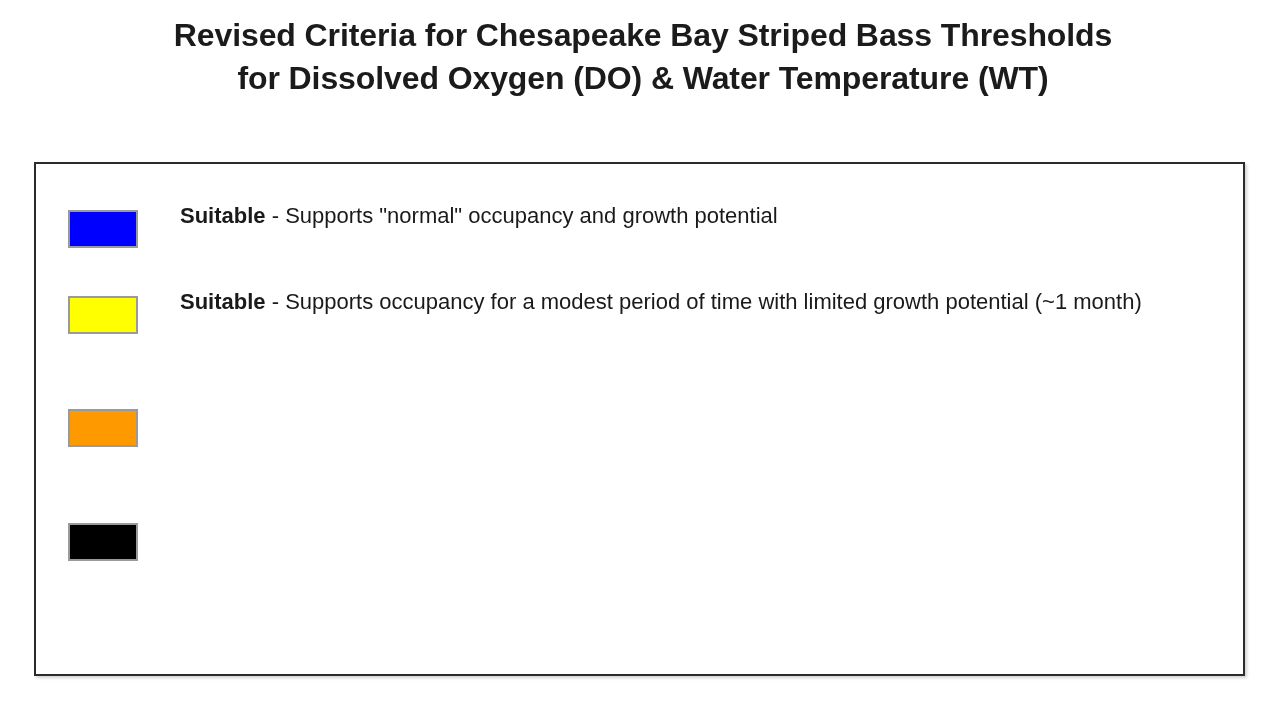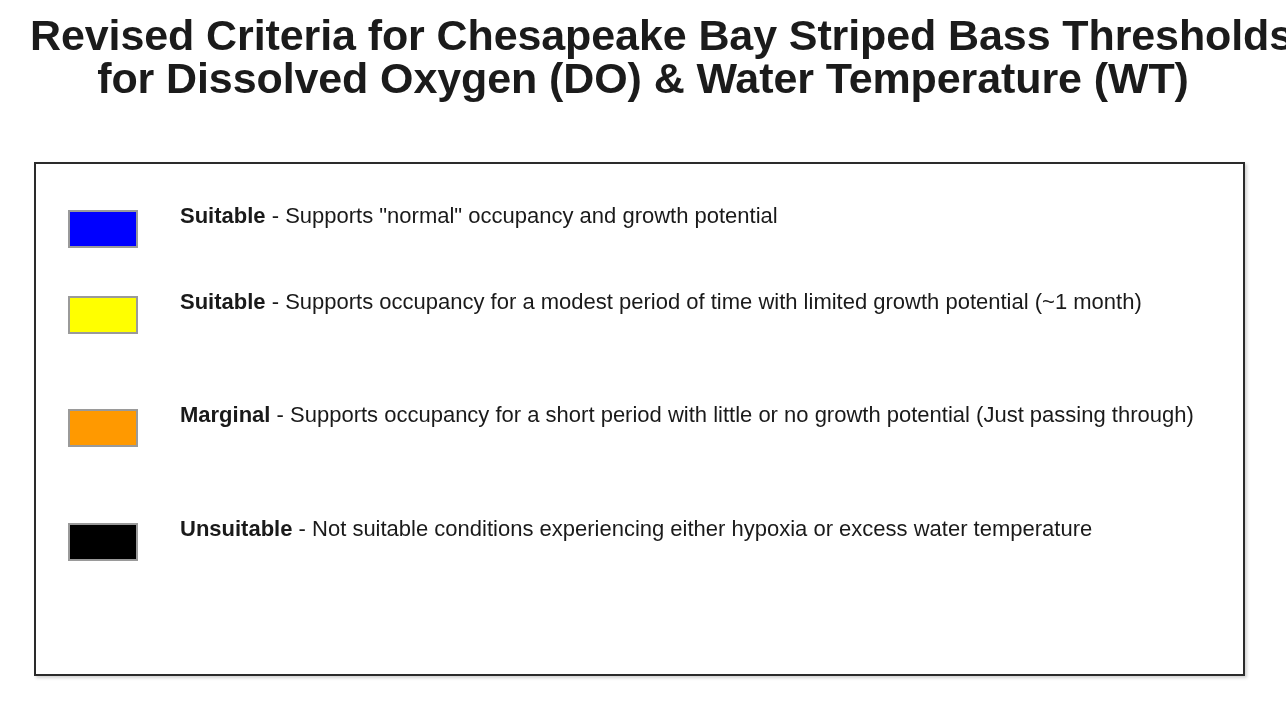--- a/index.html
+++ b/index.html
@@ -16,21 +16,21 @@
     overflow: hidden;
   }
 
   
   #slide-title {
     position: absolute;
     left: 30px;
     top: 14px;
     width: 1226px;
     text-align: center;
-    font-size: 43px;
+    font-size: 32px;
     font-weight: bold;
     line-height: 43px;
     color: #1b1b1b;
     letter-spacing: -0.1px;
   }
   #slide-title .title-line {
     display: block;
     white-space: nowrap;
   }
 
@@ -119,24 +119,22 @@
   <div class="legend-row" id="row-tolerable">
     <div class="swatch" style="background: rgb(255, 255, 0); border-color: rgb(154, 154, 154);"></div>
     <div class="entry-text wrapped">
       <span><span class="cat-name">Suitable</span><span> - </span><span>Supports occupancy for a modest period of time with limited growth potential (~1 month)</span></span>
     </div>
   </div>
 
   <div class="legend-row" id="row-marginal">
     <div class="swatch" style="background: rgb(255, 153, 0); border-color: rgb(154, 154, 154);"></div>
     <div class="entry-text wrapped">
-      <span><span class="cat-name">Marginal</span><span> - </span><span>Supports occupancy for a short period with little or no growth potential (Just passing through)</span></span>
     </div>
   </div>
 
   <div class="legend-row" id="row-unsuitable">
     <div class="swatch" style="background: rgb(0, 0, 0); border-color: rgb(154, 154, 154);"></div>
     <div class="entry-text wrapped">
-      <span><span class="cat-name">Unsuitable</span><span> - </span><span>Not suitable conditions experiencing either hypoxia or excess water temperature</span></span>
     </div>
   </div>
 
 </div>
 
 </body></html>

